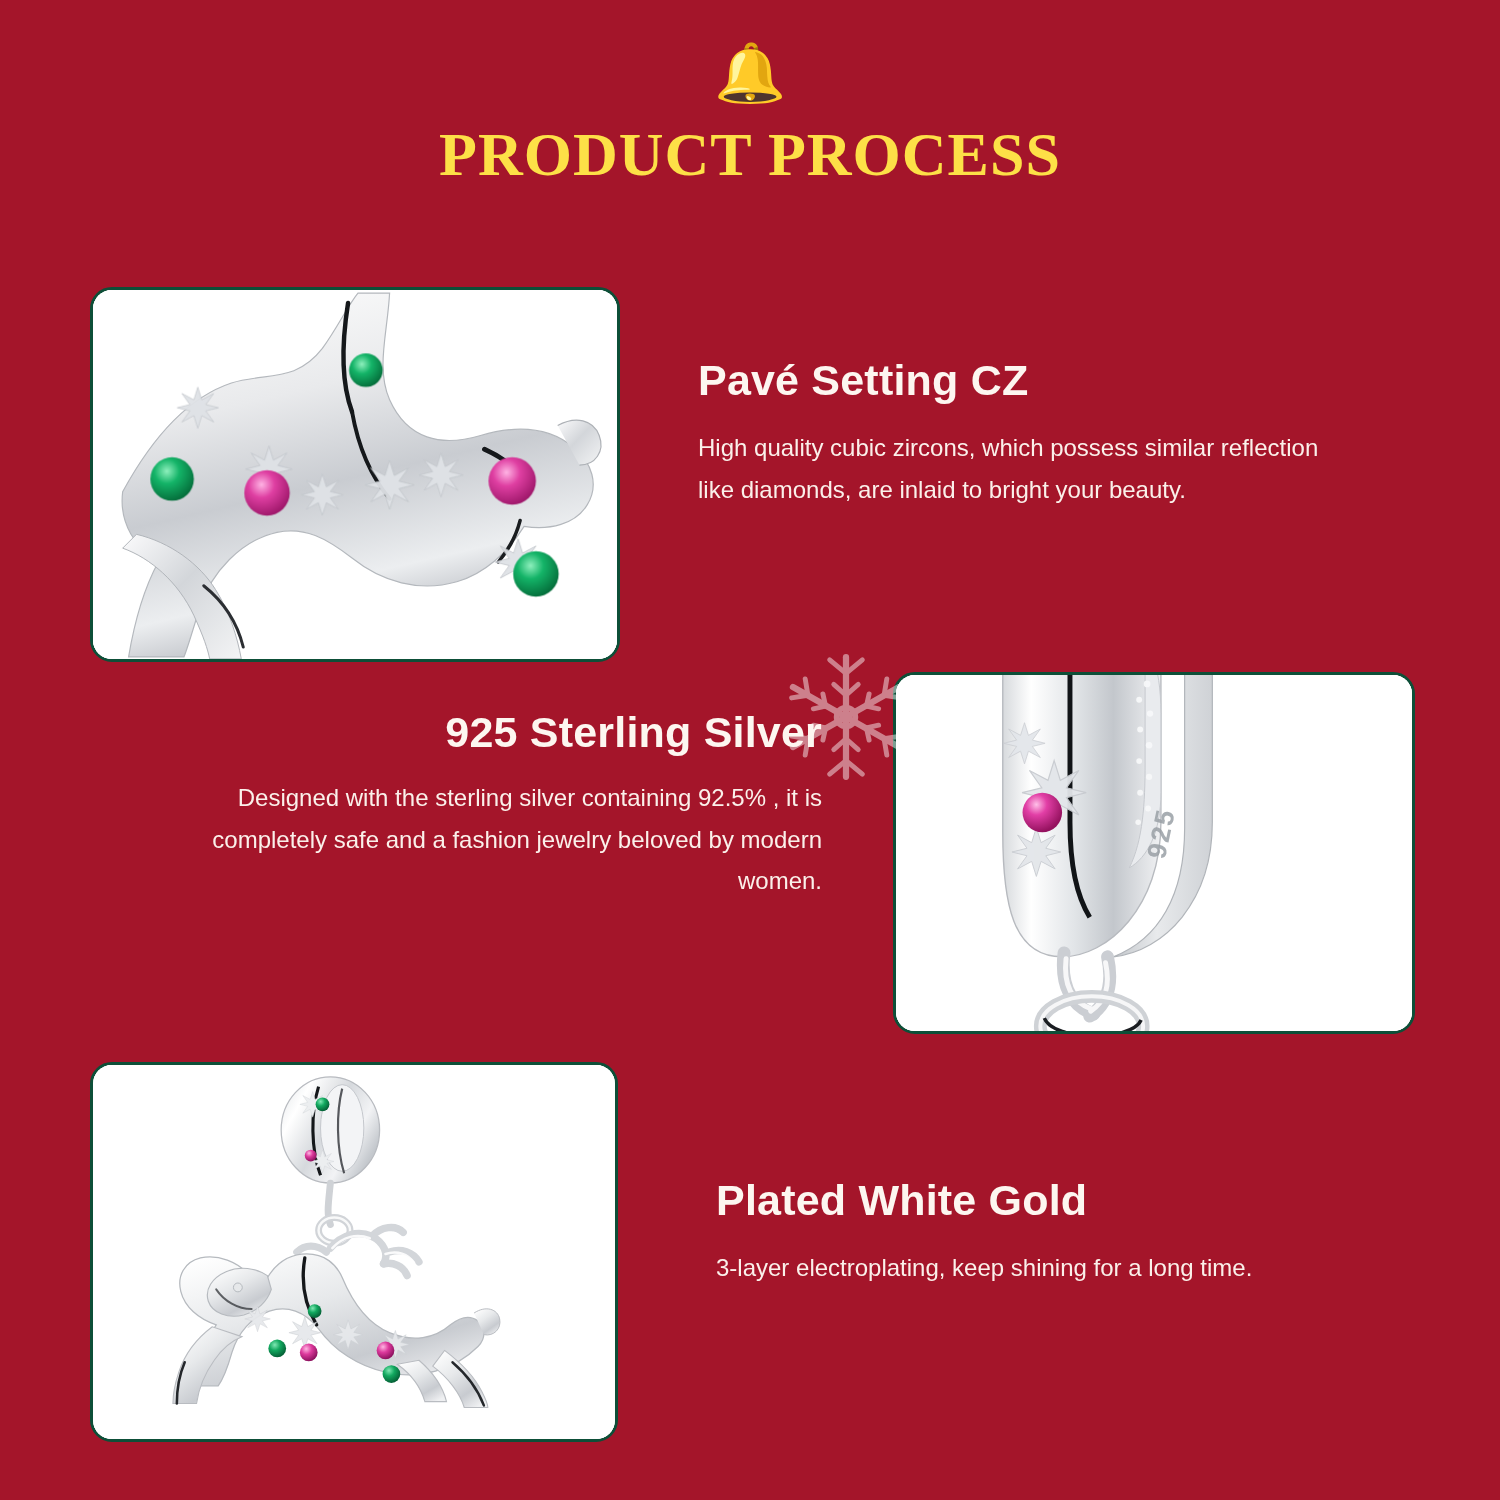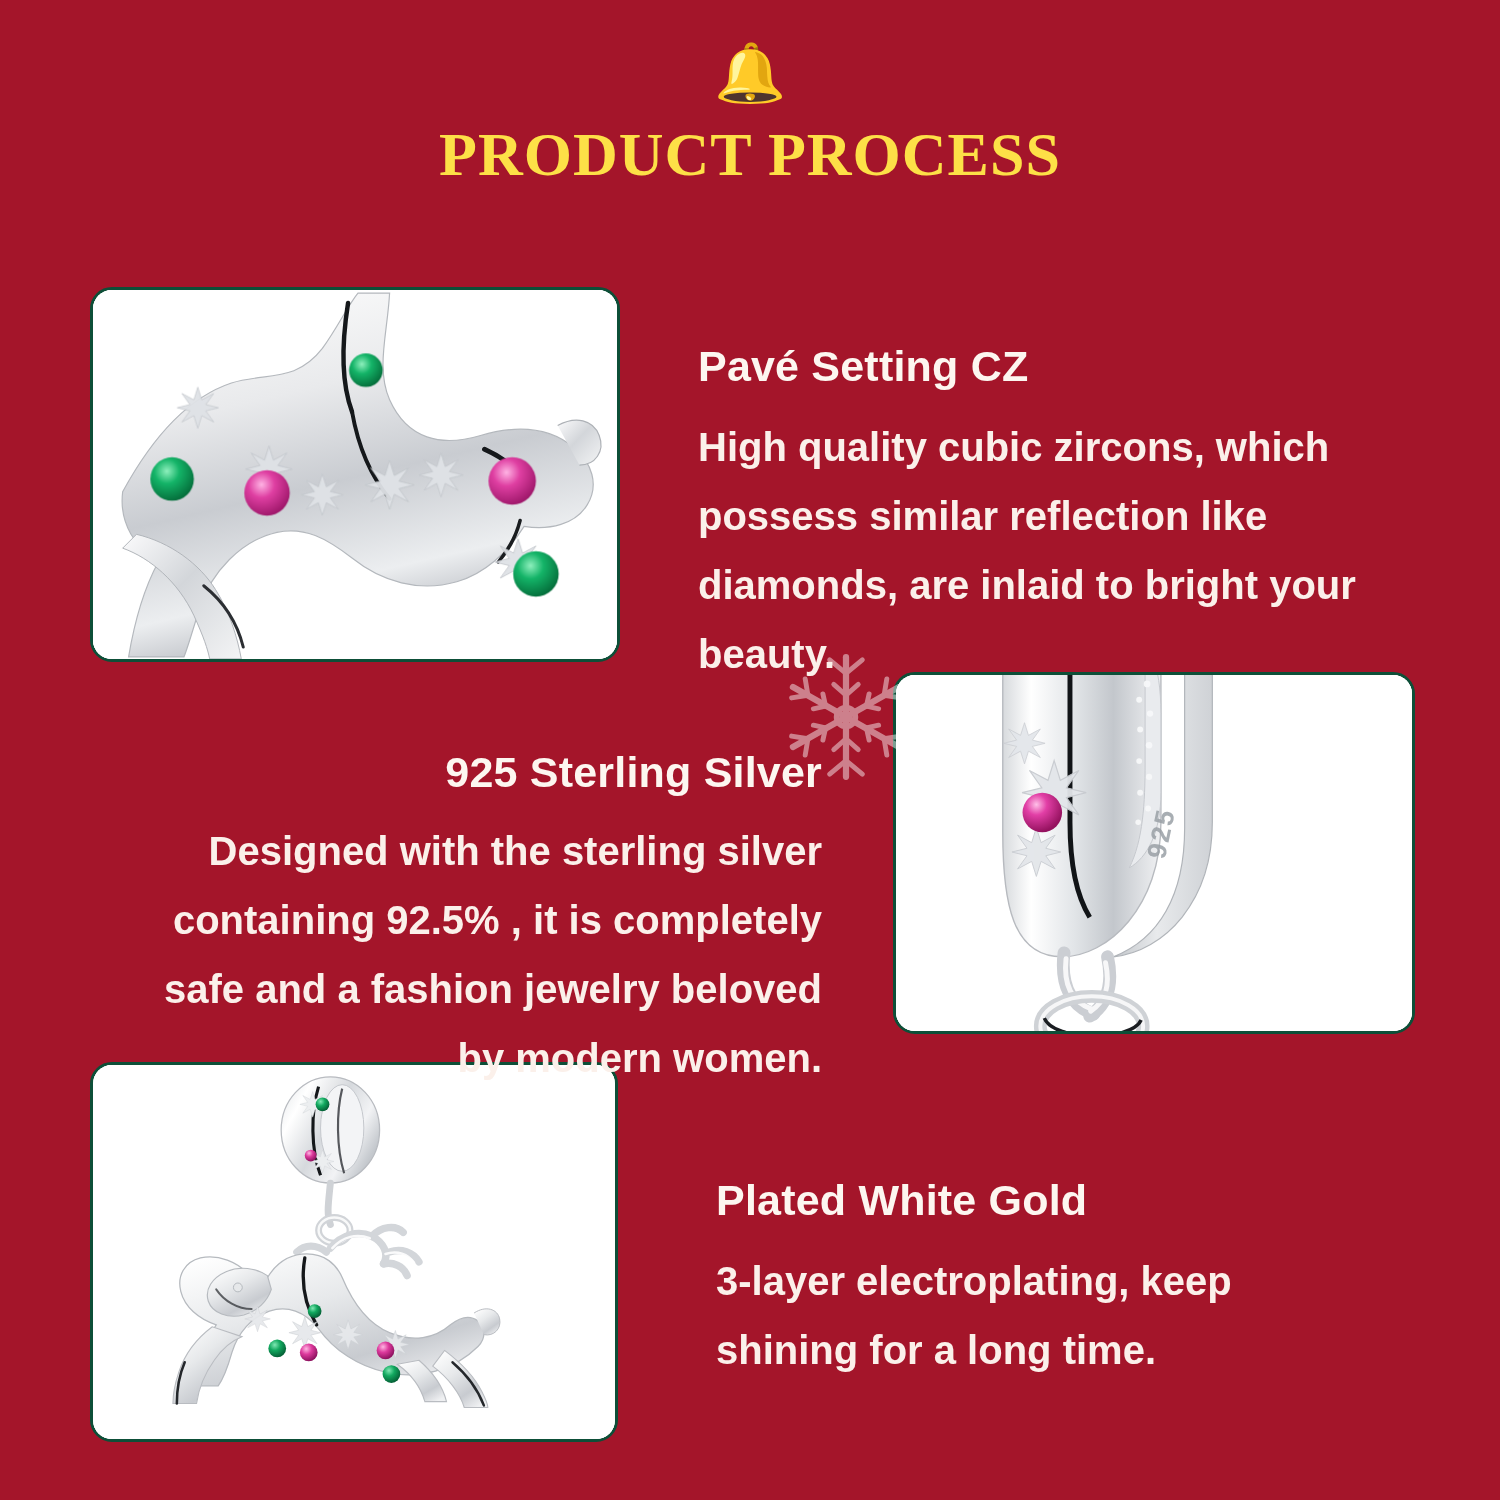--- a/index.html
+++ b/index.html
@@ -92,30 +92,30 @@
   .feature-title {
     display: block;
     font-size: 43px;
     font-weight: bold;
     color: #fdf6f0;
     line-height: 1.15;
     letter-spacing: 0.2px;
   }
   .feature-body {
     display: block;
-    font-size: 40px;
+    font-size: 24px;
     color: #fbf0ea;
     line-height: 1.72;
-    font-weight: 700;
-  }
-
-  #text-pave   { left: 698px; top: 342px;  width: 660px; text-align: left; }
+    font-weight: 400;
+  }
+
+  #text-pave   { left: 698px; top: 356px;  width: 660px; text-align: left; }
   #text-pave .feature-body { margin-top: 22px; }
 
-  #text-silver { left: 150px; top: 748px;  width: 672px; text-align: right; }
+  #text-silver { left: 150px; top: 708px;  width: 672px; text-align: right; }
   #text-silver .feature-body { margin-top: 20px; }
 
   #text-plated { left: 698px; top: 1176px; width: 620px; text-align: left; margin-left: 18px; }
   #text-plated .feature-body { margin-top: 22px; }
 </style>
 </head>
 <body>
 
 <div class="page">
 

